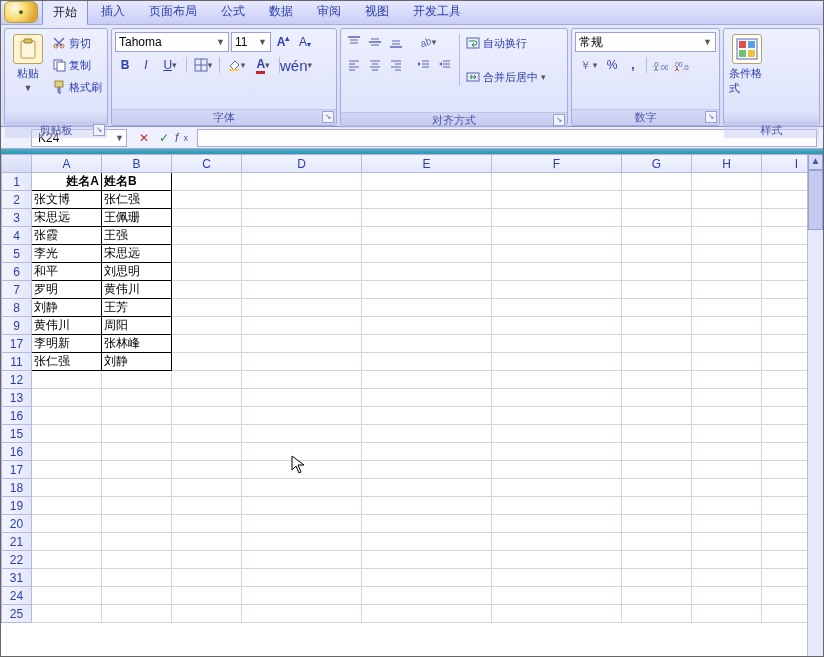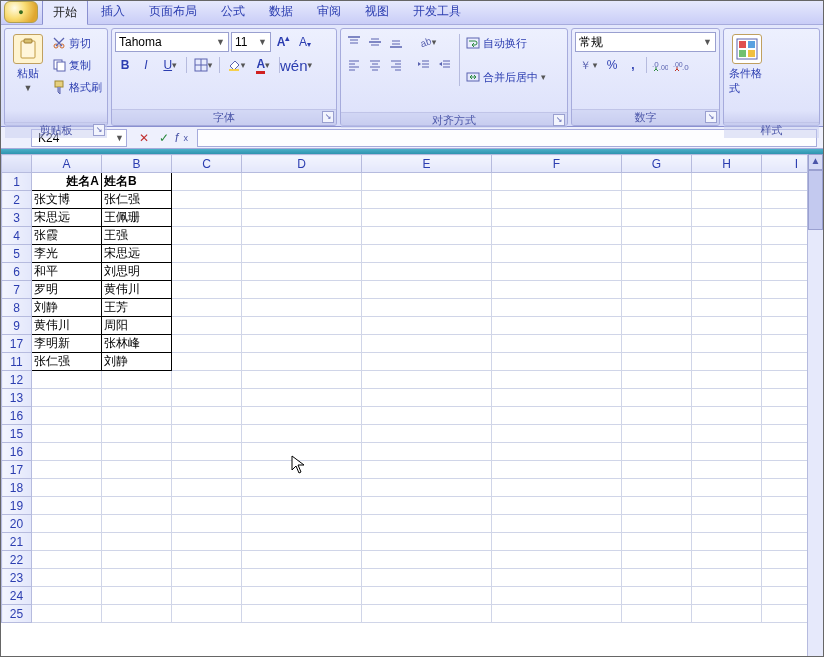--- a/index.html
+++ b/index.html
@@ -815,21 +815,21 @@
           <td></td>
           <td></td>
           <td></td>
           <td></td>
           <td></td>
           <td></td>
           <td></td>
           <td></td>
         </tr>
         <tr>
-          <th>23</th>
+          <th>31</th>
           <td></td>
           <td></td>
           <td></td>
           <td></td>
           <td></td>
           <td></td>
           <td></td>
           <td></td>
           <td></td>
         </tr>

